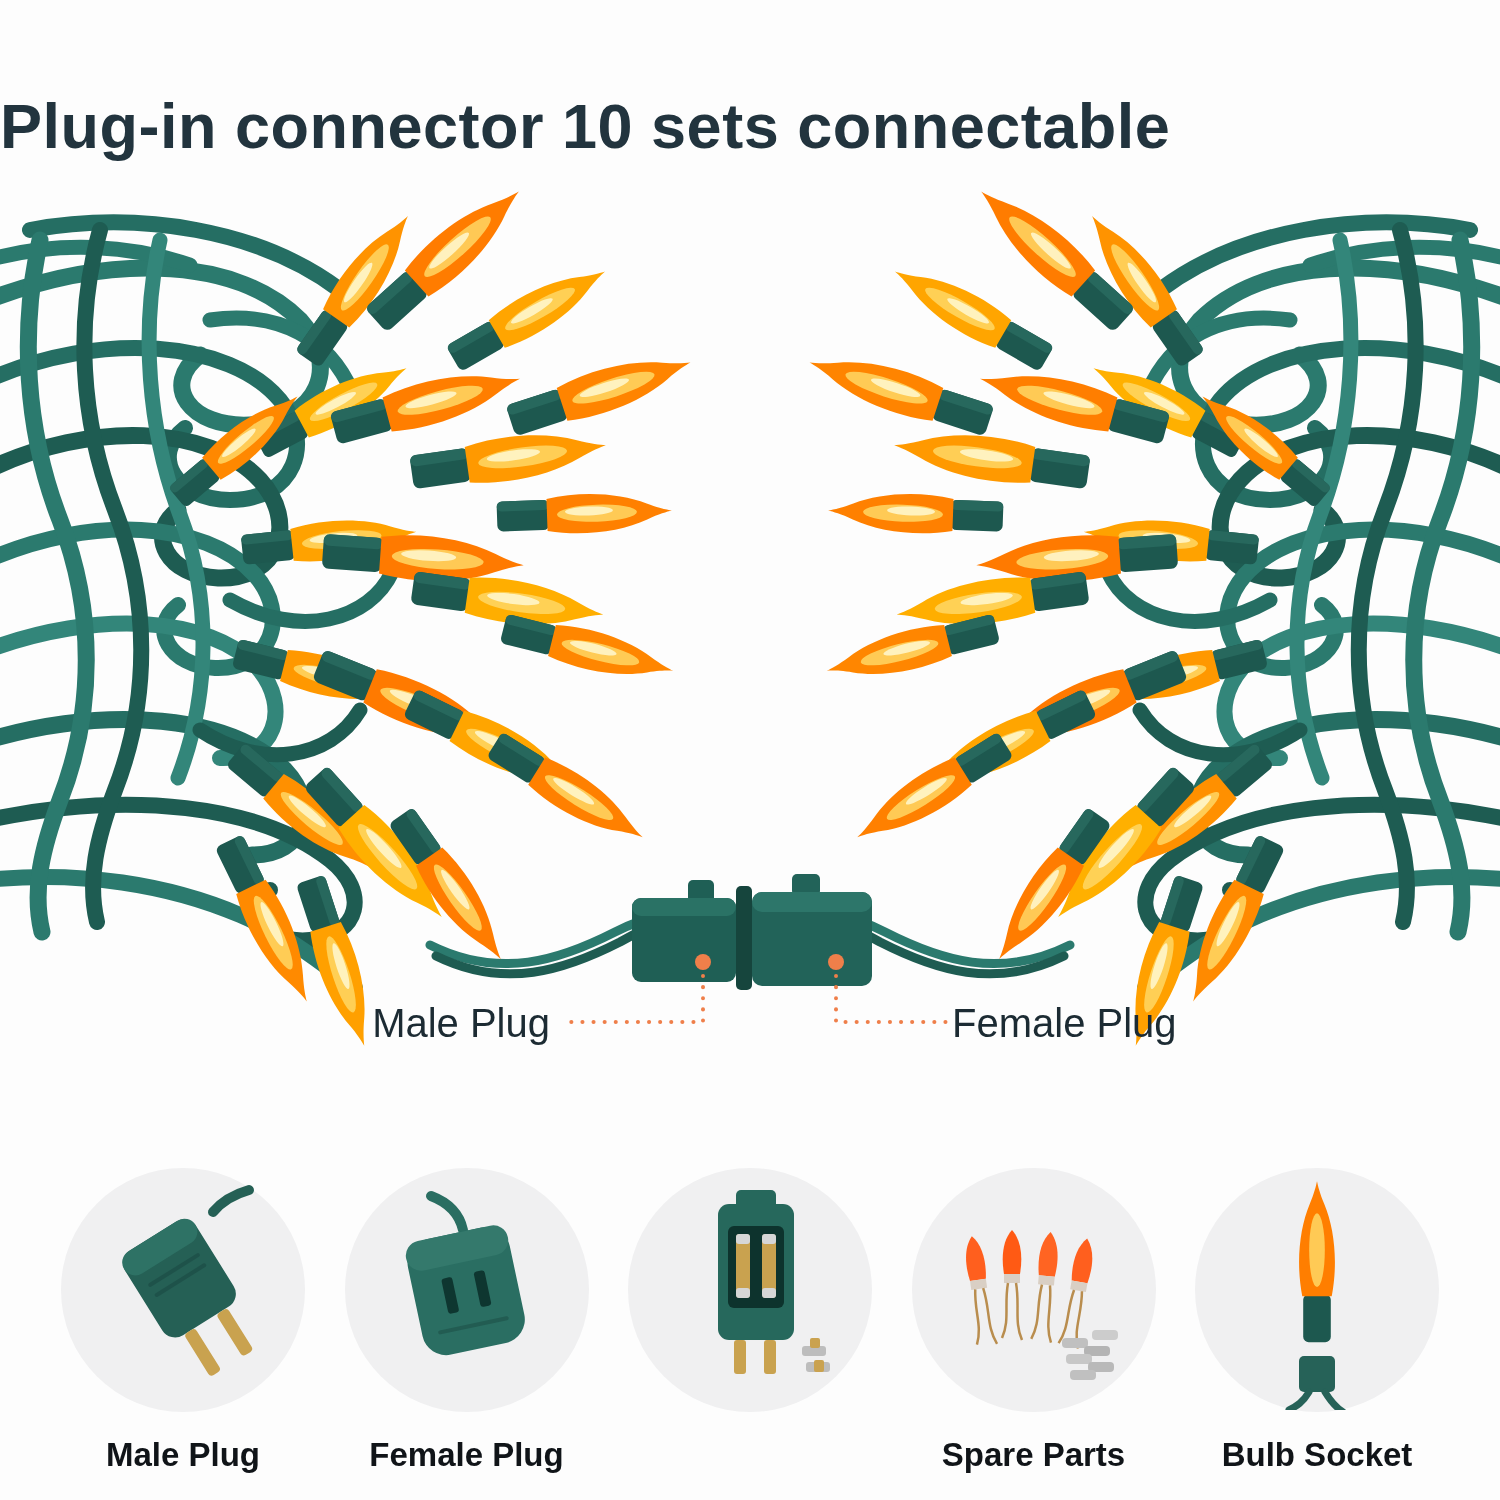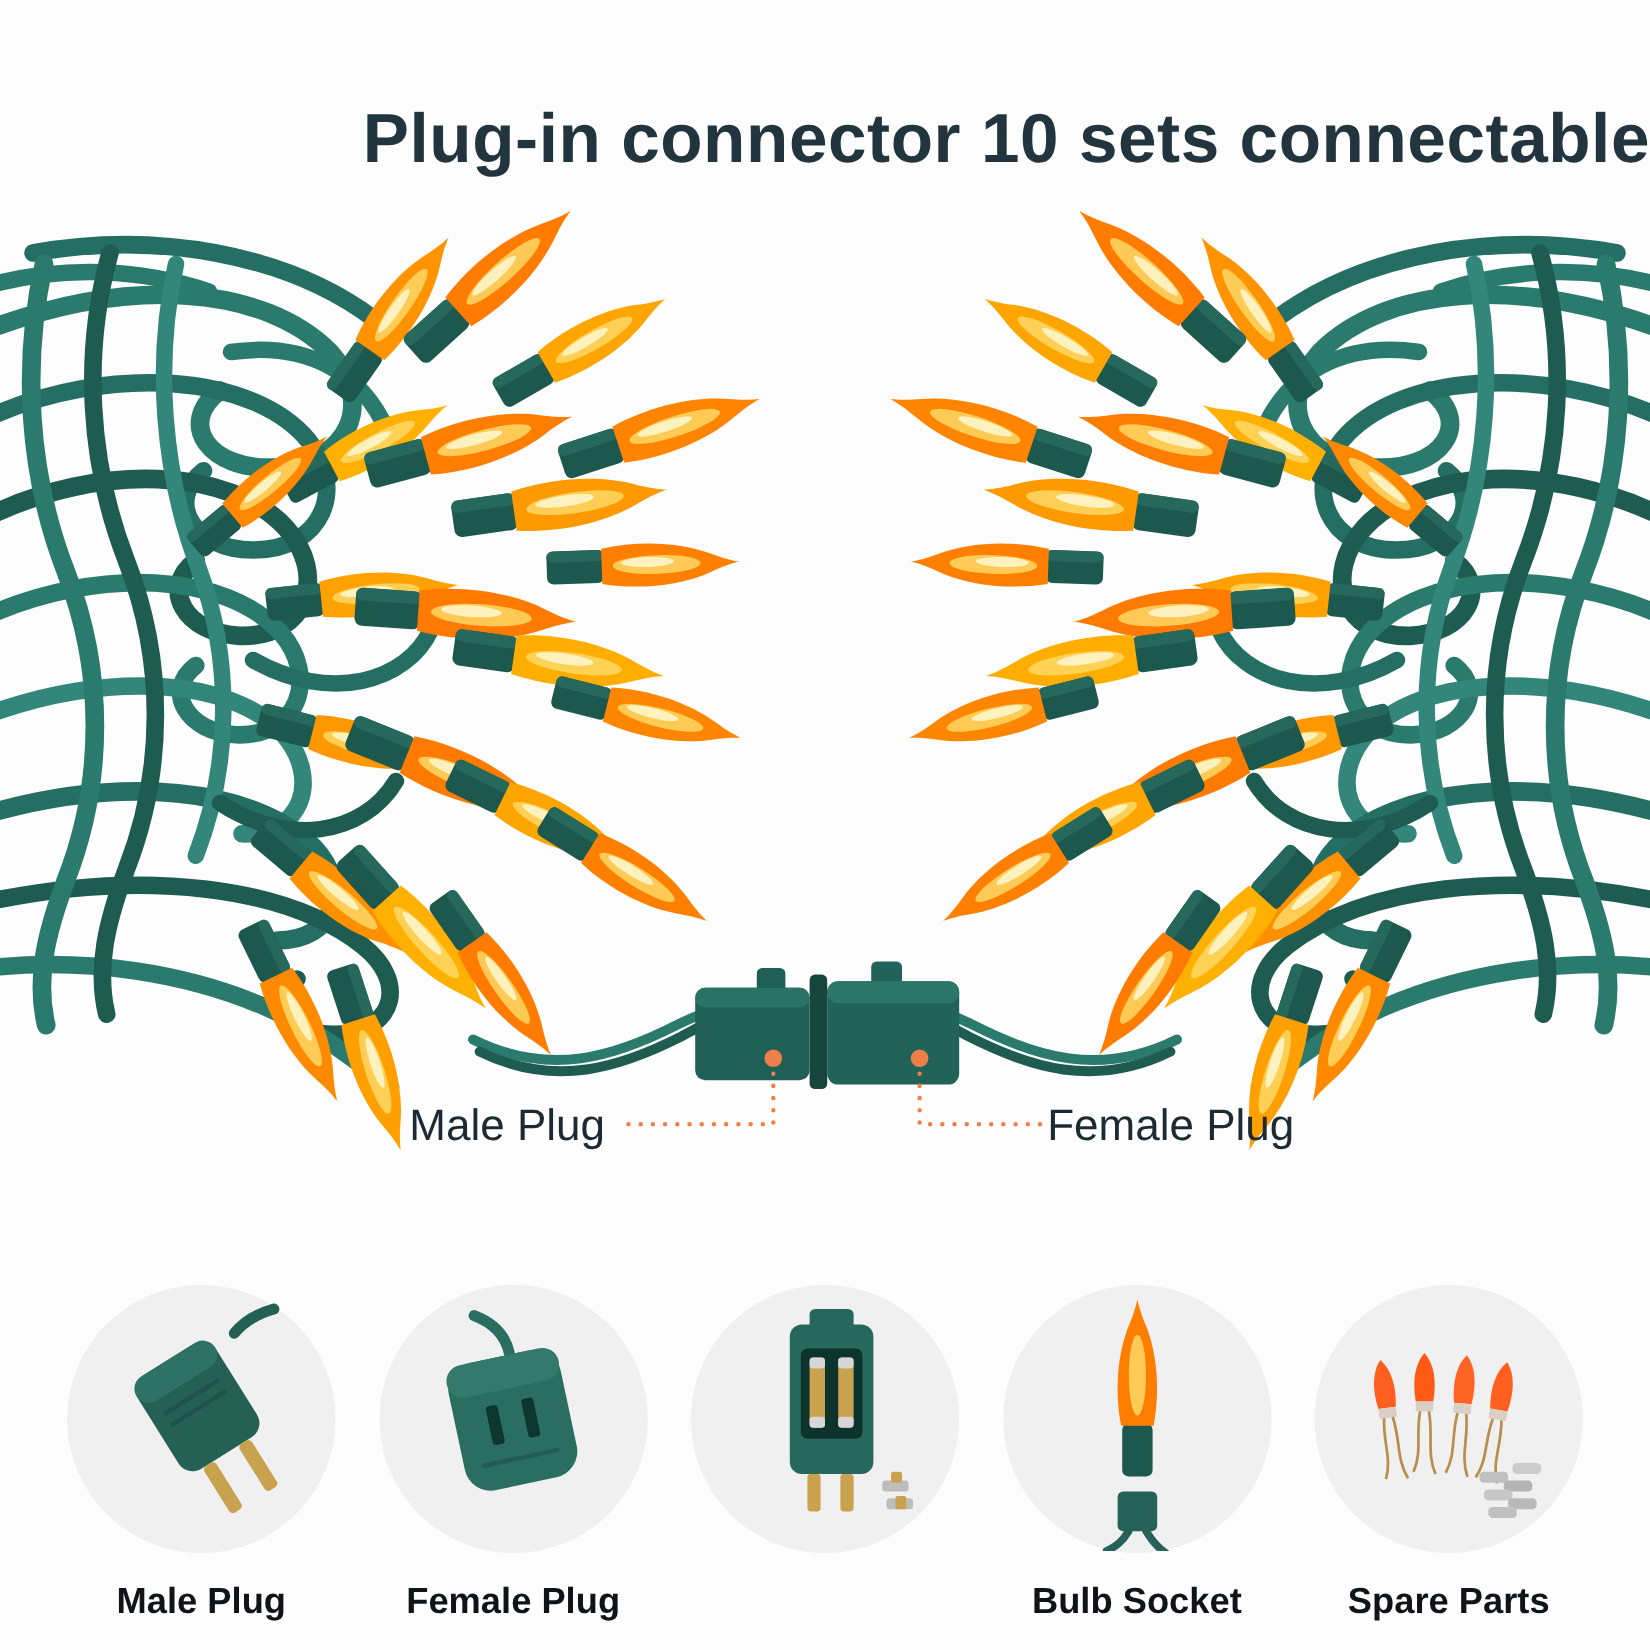--- a/index.html
+++ b/index.html
@@ -5,21 +5,21 @@
   html,body { margin:0; padding:0; }
   .canvas {
     position:relative;
     width:1500px; height:1500px;
     background: var(--background,#fdfdfd);
     font-family:"Liberation Sans", sans-serif;
     overflow:hidden;
   }
   .title {
     position:absolute; top:90px; left:0; width:100%;
-    margin:0; text-align:right;
+    margin:0; text-align:left;
     font-size:63px; font-weight:700; letter-spacing:0.5px;
     color: var(--title-color,#22343e);
   }
   .photo { position:absolute; top:170px; left:0; }
   .callout {
     position:absolute; top:1000px; height:46px; line-height:46px;
     font-size:40px; font-weight:500; color:#1c2b33;
   }
   .callout-male   { left:300px; width:250px; text-align:right; }
   .callout-female { left:952px; width:320px; text-align:left; }
@@ -187,36 +187,20 @@
             <rect x="176" y="192" width="24" height="10" rx="3" fill="#bdbdbd"></rect>
             <rect x="184" y="190" width="10" height="12" rx="2" fill="#caa24f"></rect>
           </g>
         </svg>
       </div>
     </div>
 
     <div class="feature">
       <div class="feature-circle">
         <svg width="240" height="240" viewBox="0 0 240 240">
-          <g transform="translate(120,128) rotate(-90) scale(0.92)">
-            <rect x="-48" y="-15" width="52" height="30" rx="6" fill="#1d584f"></rect>
-            <path d="M2 -16 C38 -23 76 -19 102 -8 C114 -3 122 -1 127 0 C122 1 114 3 102 8 C76 19 38 23 2 16 Z" fill="#ff7e00"></path>
-            <ellipse cx="52" cy="0" rx="40" ry="8.5" fill="#ffd764" opacity="0.85"></ellipse>
-          </g>
-          <rect x="102" y="186" width="36" height="36" rx="5" fill="#266258"></rect>
-          <path d="M112 222 C106 232 100 236 92 240" stroke="#266258" stroke-width="7" fill="none" stroke-linecap="round"></path>
-          <path d="M128 222 C134 232 140 238 146 242" stroke="#266258" stroke-width="7" fill="none" stroke-linecap="round"></path>
-        </svg>
-      </div>
-      <div class="feature-label">Bulb Socket</div>
-    </div>
-
-    <div class="feature">
-      <div class="feature-circle">
-        <svg width="240" height="240" viewBox="0 0 240 240">
           <g>
             <g transform="translate(62,96) rotate(-8)">
               <path d="M0 -30 C9 -20 11 -4 8 14 L-8 14 C-11 -4 -9 -20 0 -30 Z" fill="#ff5f1e"></path>
               <rect x="-8" y="14" width="16" height="9" fill="#d9cfc4"></rect>
               <path d="M-4 23 C-8 45 -2 60 -10 78" stroke="#b98d4e" stroke-width="2.5" fill="none"></path>
               <path d="M4 23 C8 45 2 62 10 80" stroke="#b98d4e" stroke-width="2.5" fill="none"></path>
             </g>
             <g transform="translate(98,90)">
               <path d="M0 -30 C9 -20 11 -4 8 14 L-8 14 C-11 -4 -9 -20 0 -30 Z" fill="#ff5a14"></path>
               <rect x="-8" y="14" width="16" height="9" fill="#d9cfc4"></rect>
@@ -242,14 +226,30 @@
             <rect x="152" y="184" width="26" height="10" rx="4" fill="#c7c7c7"></rect>
             <rect x="174" y="192" width="26" height="10" rx="4" fill="#b9b9b9"></rect>
             <rect x="156" y="200" width="26" height="10" rx="4" fill="#c0c0c0"></rect>
             <rect x="178" y="160" width="26" height="10" rx="4" fill="#cccccc"></rect>
           </g>
         </svg>
       </div>
       <div class="feature-label">Spare Parts</div>
     </div>
 
+    <div class="feature">
+      <div class="feature-circle">
+        <svg width="240" height="240" viewBox="0 0 240 240">
+          <g transform="translate(120,128) rotate(-90) scale(0.92)">
+            <rect x="-48" y="-15" width="52" height="30" rx="6" fill="#1d584f"></rect>
+            <path d="M2 -16 C38 -23 76 -19 102 -8 C114 -3 122 -1 127 0 C122 1 114 3 102 8 C76 19 38 23 2 16 Z" fill="#ff7e00"></path>
+            <ellipse cx="52" cy="0" rx="40" ry="8.5" fill="#ffd764" opacity="0.85"></ellipse>
+          </g>
+          <rect x="102" y="186" width="36" height="36" rx="5" fill="#266258"></rect>
+          <path d="M112 222 C106 232 100 236 92 240" stroke="#266258" stroke-width="7" fill="none" stroke-linecap="round"></path>
+          <path d="M128 222 C134 232 140 238 146 242" stroke="#266258" stroke-width="7" fill="none" stroke-linecap="round"></path>
+        </svg>
+      </div>
+      <div class="feature-label">Bulb Socket</div>
+    </div>
+
   </div>
 </div>
 
 </body></html>

